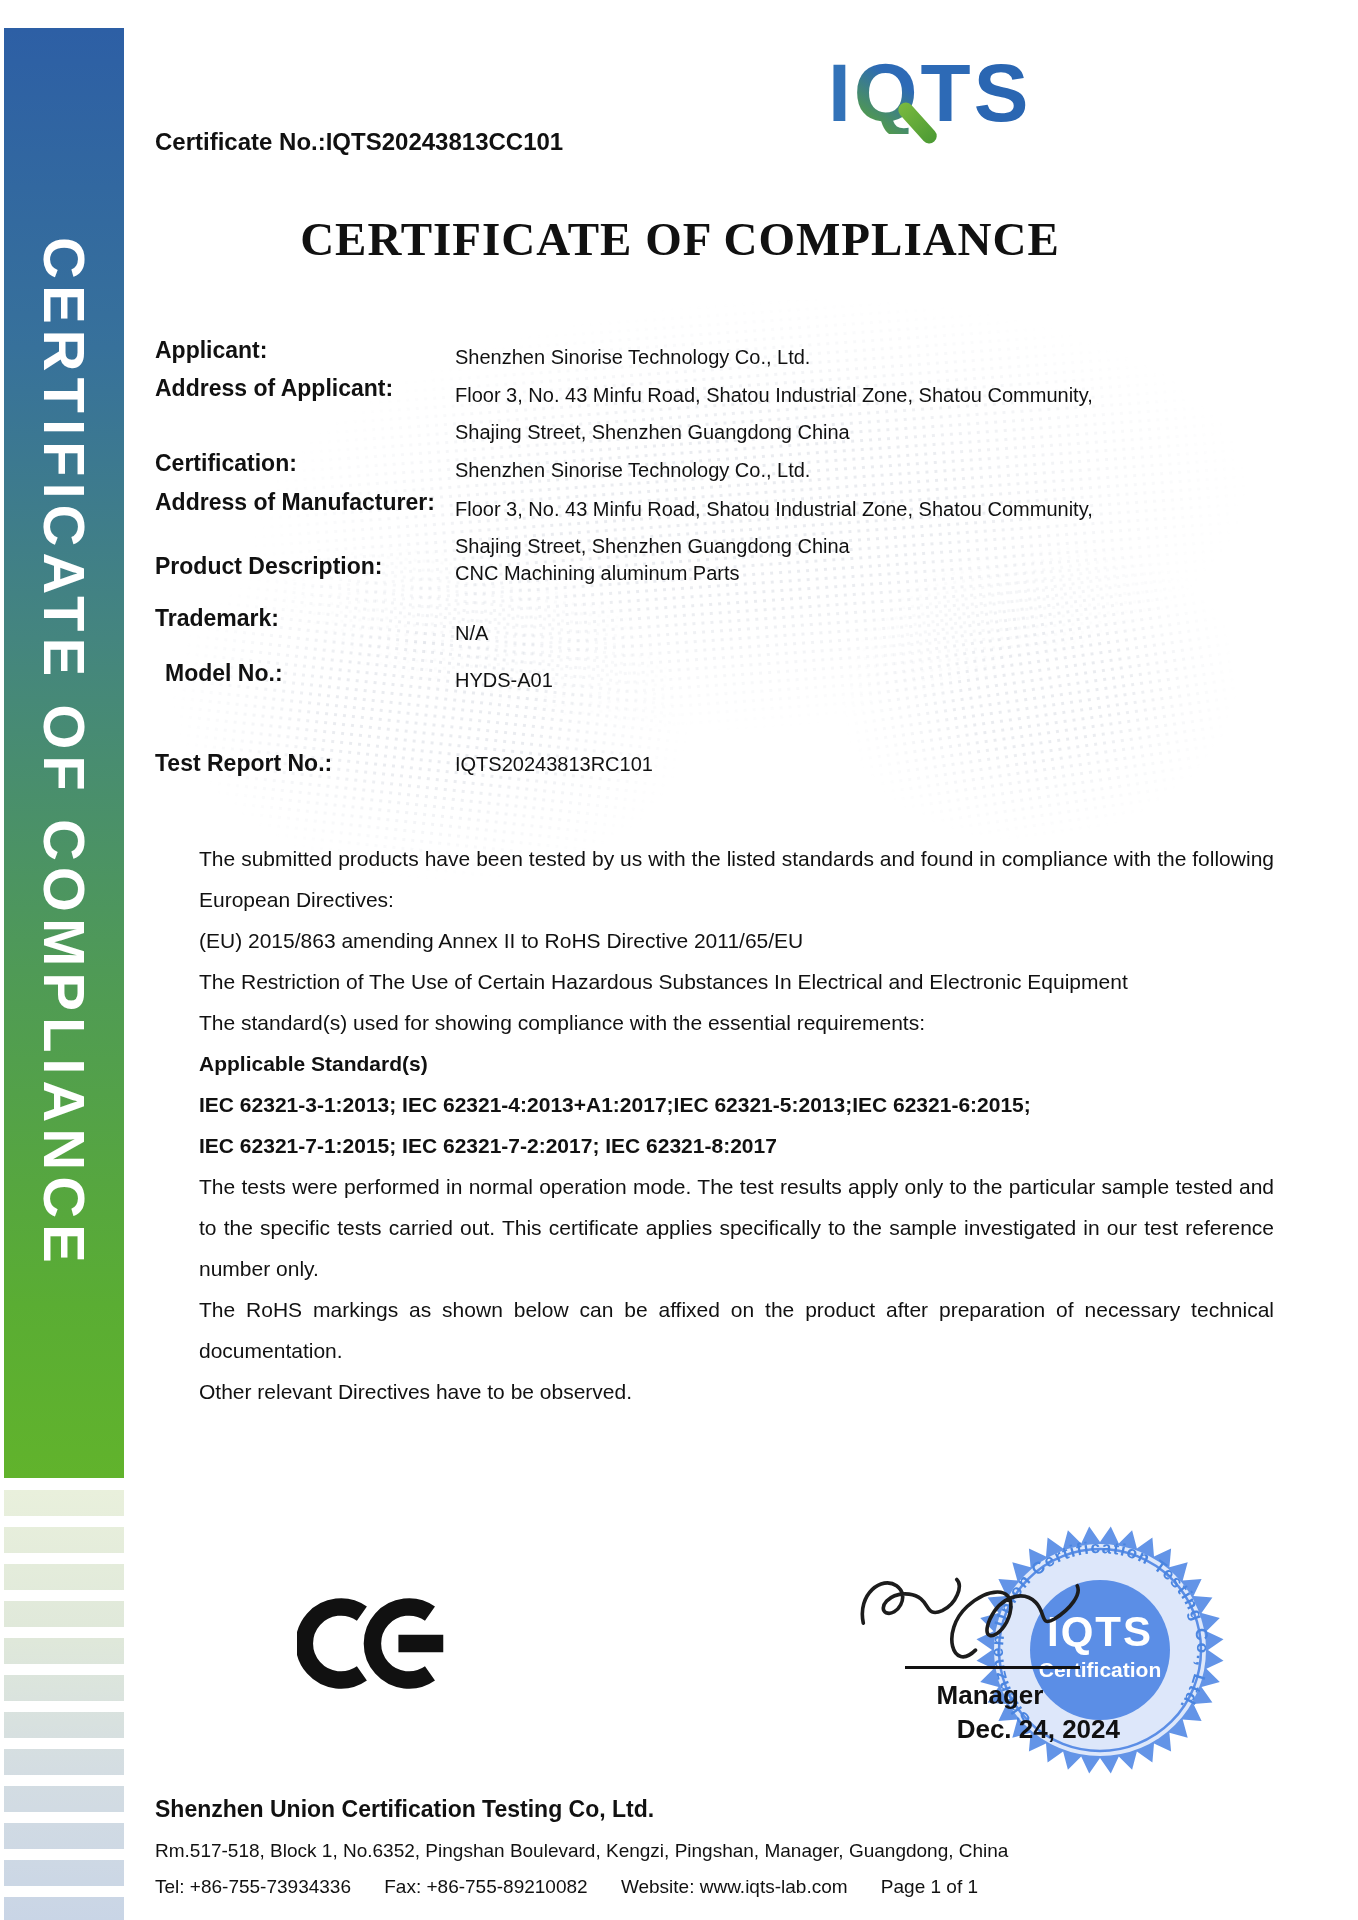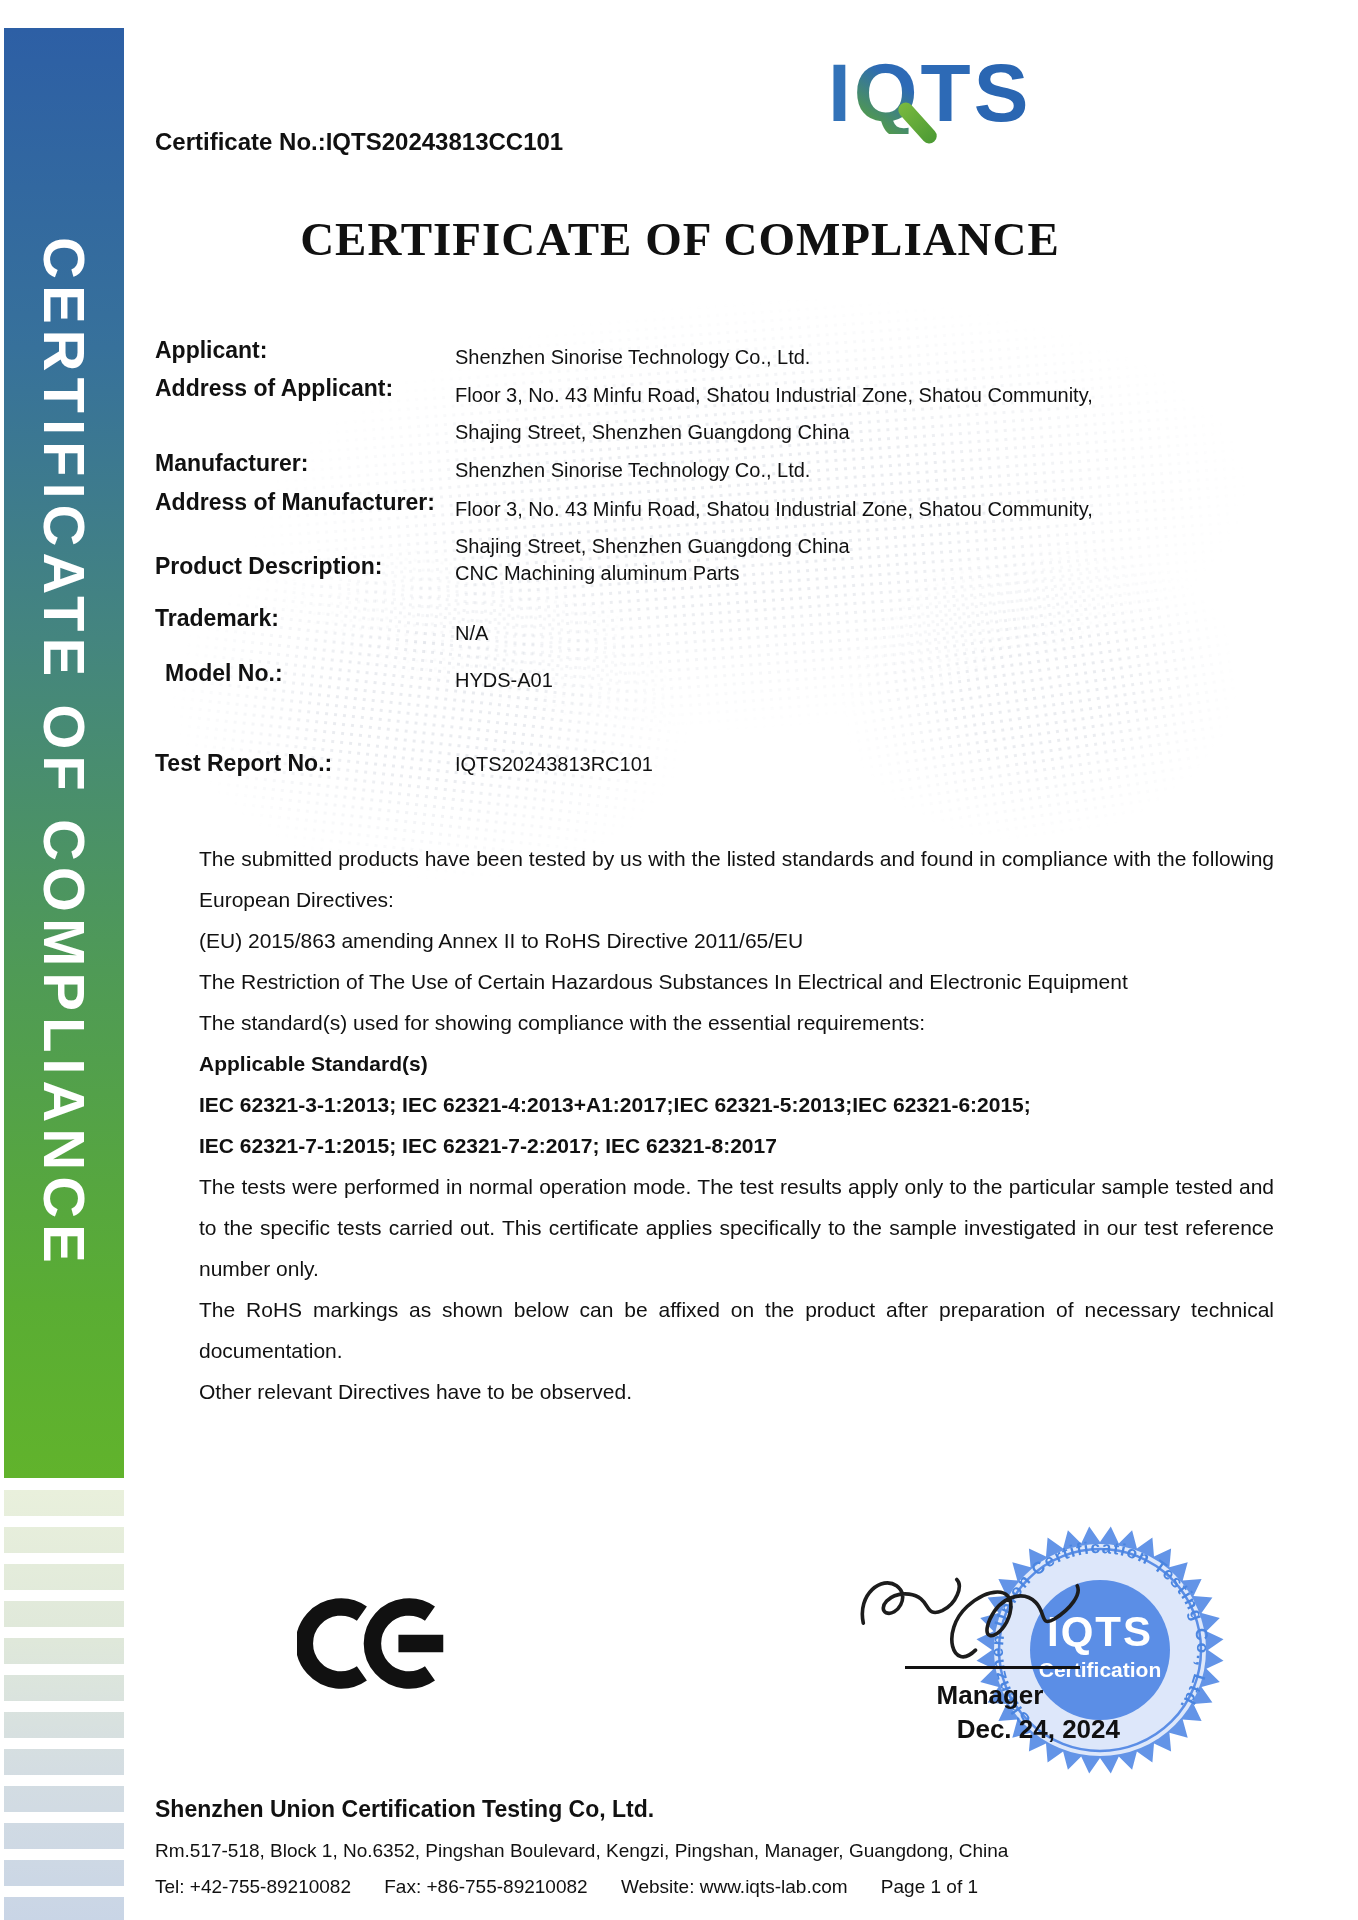--- a/index.html
+++ b/index.html
@@ -98,21 +98,21 @@
     <div class="fvalue">Shenzhen Sinorise Technology Co., Ltd.</div>
   </div>
   <div class="frow" style="top:375px">
     <div class="flabel">Address of Applicant:</div>
     <div class="fvalue">
       <div>Floor 3, No. 43 Minfu Road, Shatou Industrial Zone, Shatou Community,</div>
       <div>Shajing Street, Shenzhen Guangdong China</div>
     </div>
   </div>
   <div class="frow" style="top:450px">
-    <div class="flabel">Manufacturer:</div>
+    <div class="flabel">Certification:</div>
     <div class="fvalue">Shenzhen Sinorise Technology Co., Ltd.</div>
   </div>
   <div class="frow" style="top:489px">
     <div class="flabel">Address of Manufacturer:</div>
     <div class="fvalue">
       <div>Floor 3, No. 43 Minfu Road, Shatou Industrial Zone, Shatou Community,</div>
       <div>Shajing Street, Shenzhen Guangdong China</div>
     </div>
   </div>
   <div class="frow" style="top:553px">
@@ -168,19 +168,19 @@
     <path d="M8,72 C2,44 26,26 40,36 C54,46 40,66 30,62 C22,58 32,42 52,44 C74,47 66,68 84,60 C98,53 104,36 98,30
              M116,98 C94,120 82,80 108,56 C128,38 152,36 150,58 C147,84 118,96 130,68 C140,46 162,40 174,52 C184,62 178,76 192,68 C208,58 218,44 214,36" fill="none" stroke="#1c1c1c" stroke-width="3.5" stroke-linecap="round"></path>
   </svg>
   <div class="sig-line"></div>
   <div class="sig-role">Manager</div>
   <div class="sig-date">Dec. 24, 2024</div>
 
   <div class="footer-company">Shenzhen Union Certification Testing Co, Ltd.</div>
   <div class="footer-address">Rm.517-518, Block 1, No.6352, Pingshan Boulevard, Kengzi, Pingshan, Manager, Guangdong, China</div>
   <div class="footer-contacts">
-    <span>Tel: +42-755-89210082</span>
+    <span>Tel: +86-755-73934336</span>
     <span>Fax: +86-755-89210082</span>
     <span>Website: www.iqts-lab.com</span>
     <span>Page 1 of 1</span>
   </div>
 
 </div>
 
 </body></html>

